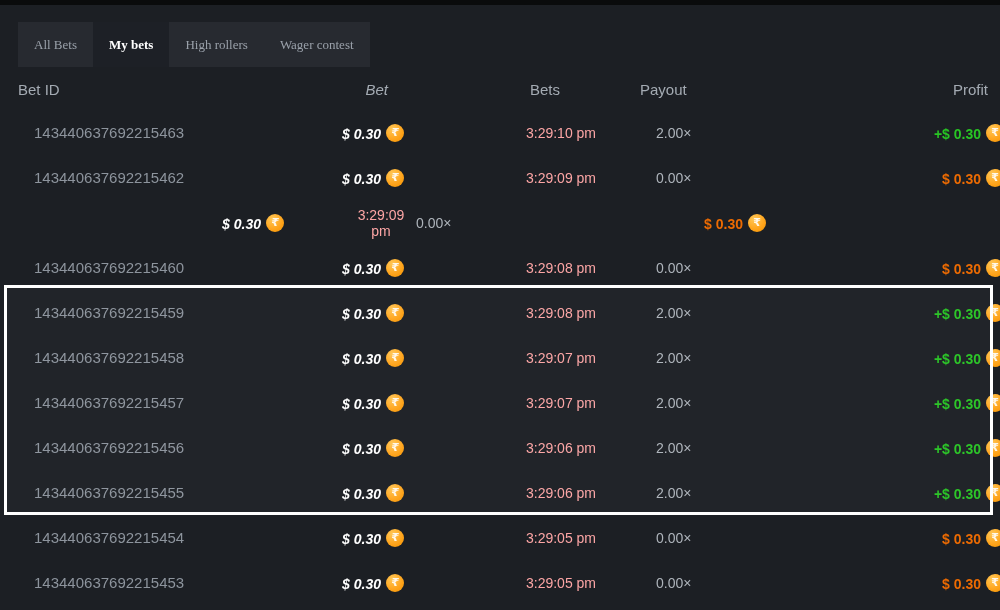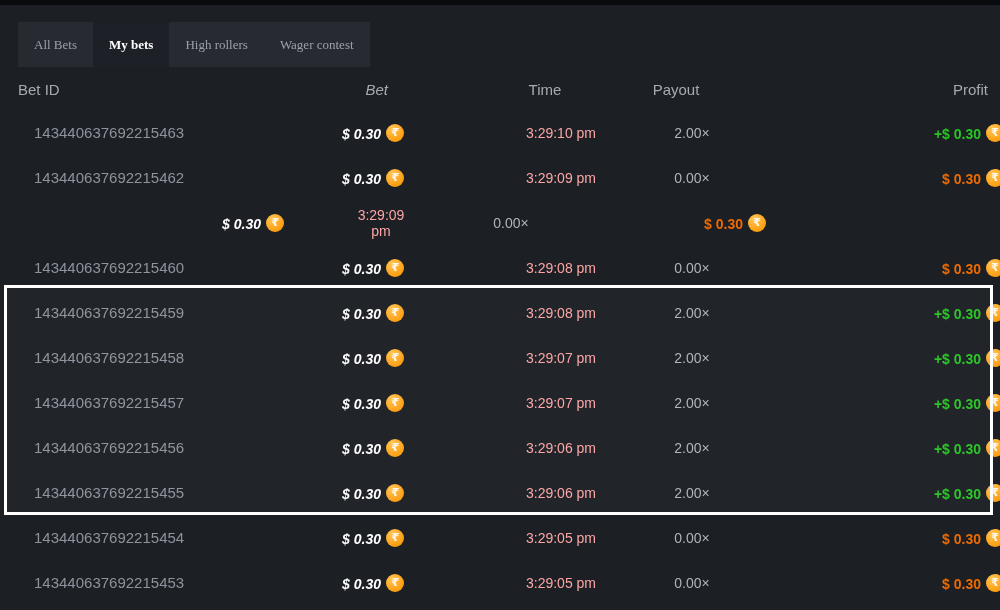--- a/index.html
+++ b/index.html
@@ -38,21 +38,21 @@
   
   .grid-row {
     display: grid;
     grid-template-columns: 280px 120px 240px 122px 1fr;
     align-items: center;
     width: 1000px;
   }
   .col-betid  { padding-left: 18px; text-align: left; }
   .col-bet    { text-align: right; padding-right: 12px; white-space: nowrap; font-style: italic; }
   .col-time   { text-align: center; padding-left: 50px; }
-  .col-payout { text-align: center; padding-right: 50px; }
+  .col-payout { padding-right: 50px; }
   .col-profit { text-align: right; padding-right: 12px; white-space: nowrap; }
 
   .table-header {
     margin-top: 10px;
     height: 24px;
     font-size: 15px;
     color: #a4abb3;
   }
   .rows { margin-top: 9px; position: relative; }
   .bet-row {
@@ -101,21 +101,21 @@
 <div class="tab-bar">
   <div class="tab">All Bets</div>
   <div class="tab active">My bets</div>
   <div class="tab">High rollers</div>
   <div class="tab">Wager contest</div>
 </div>
 
 <div class="grid-row table-header">
   <div class="col-betid">Bet ID</div>
   <div class="col-bet">Bet</div>
-  <div class="col-time">Time</div>
+  <div class="col-time">Bets</div>
   <div class="col-payout">Payout</div>
   <div class="col-profit">Profit</div>
 </div>
 
 <div class="rows">
   <div class="grid-row bet-row win">
     <div class="col-betid">143440637692215463</div>
     <div class="col-bet">
       <span>$ 0.30</span><span class="coin">₹</span>
     </div>

